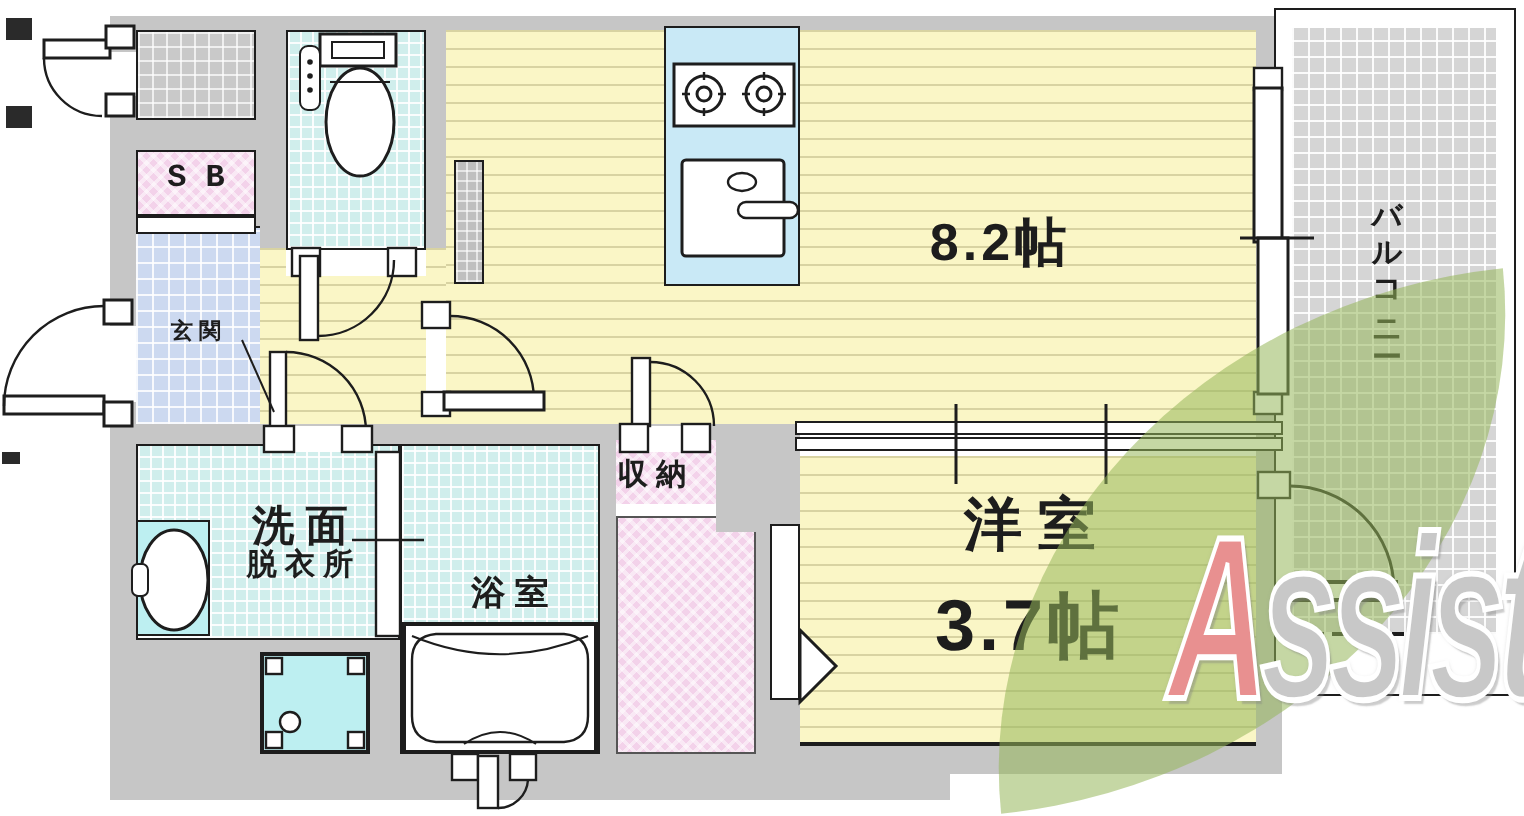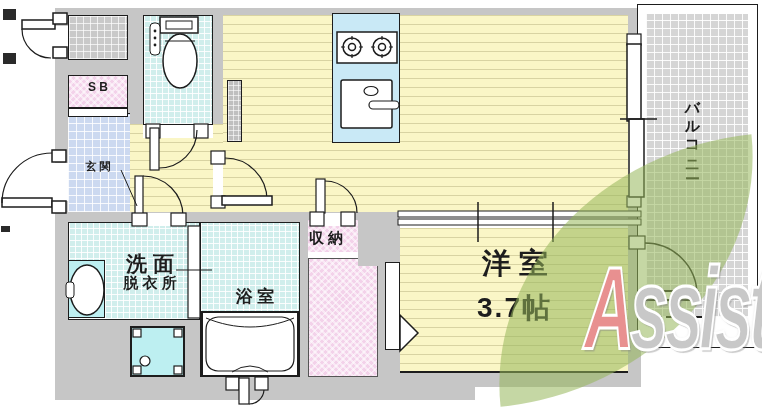--- a/index.html
+++ b/index.html
@@ -219,25 +219,26 @@
         <rect x="629" y="119" width="15" height="78" fill="#fff"></rect>
         <path d="M620 119 h37" stroke-width="1.5"></path>
       </g>
 
       <polygon points="400,315 418,333 400,351" fill="#fff"></polygon>
 
       <path d="M121 170 L137 206" stroke-width="1"></path>
     </g>
   </svg>
 
+  <div class="lbl" style="left:430px;top:107px;width:140px;font-size:26px;letter-spacing:2px;">8.2帖</div>
   <div class="lbl" style="left:440px;top:248px;width:150px;font-size:29px;">洋 室</div>
-  <div class="lbl" style="left:437px;top:293px;width:155px;font-size:28px;letter-spacing:2px;">3.7帖</div>
+  <div class="lbl" style="left:437px;top:293px;width:155px;font-size:36px;letter-spacing:2px;">3.7帖</div>
   <div class="lbl" id="lbl-balcony" style="left:684px;top:90px;font-size:15px;">バルコニー</div>
   <div class="lbl" style="left:66px;top:160px;width:64px;font-size:11px;">玄 関</div>
-  <div class="lbl" style="left:68px;top:81px;width:60px;font-size:12px;">S B</div>
+  <div class="lbl" style="left:68px;top:81px;width:60px;font-size:16px;font-family:Liberation Mono, monospace;">S B</div>
   <div class="lbl" style="left:296px;top:230px;width:60px;font-size:15px;">収 納</div>
   <div class="lbl" style="left:110px;top:252px;width:80px;font-size:21px;">洗 面</div>
   <div class="lbl" style="left:105px;top:275px;width:90px;font-size:15px;">脱 衣 所</div>
   <div class="lbl" style="left:225px;top:264px;width:60px;font-size:17px;margin-top:24px;">浴 室</div>
 
   <div id="logo-leaf"></div>
   <div id="logo-text"><span class="a">A</span><span class="rest">ssist</span></div>
 
 </div>
 

